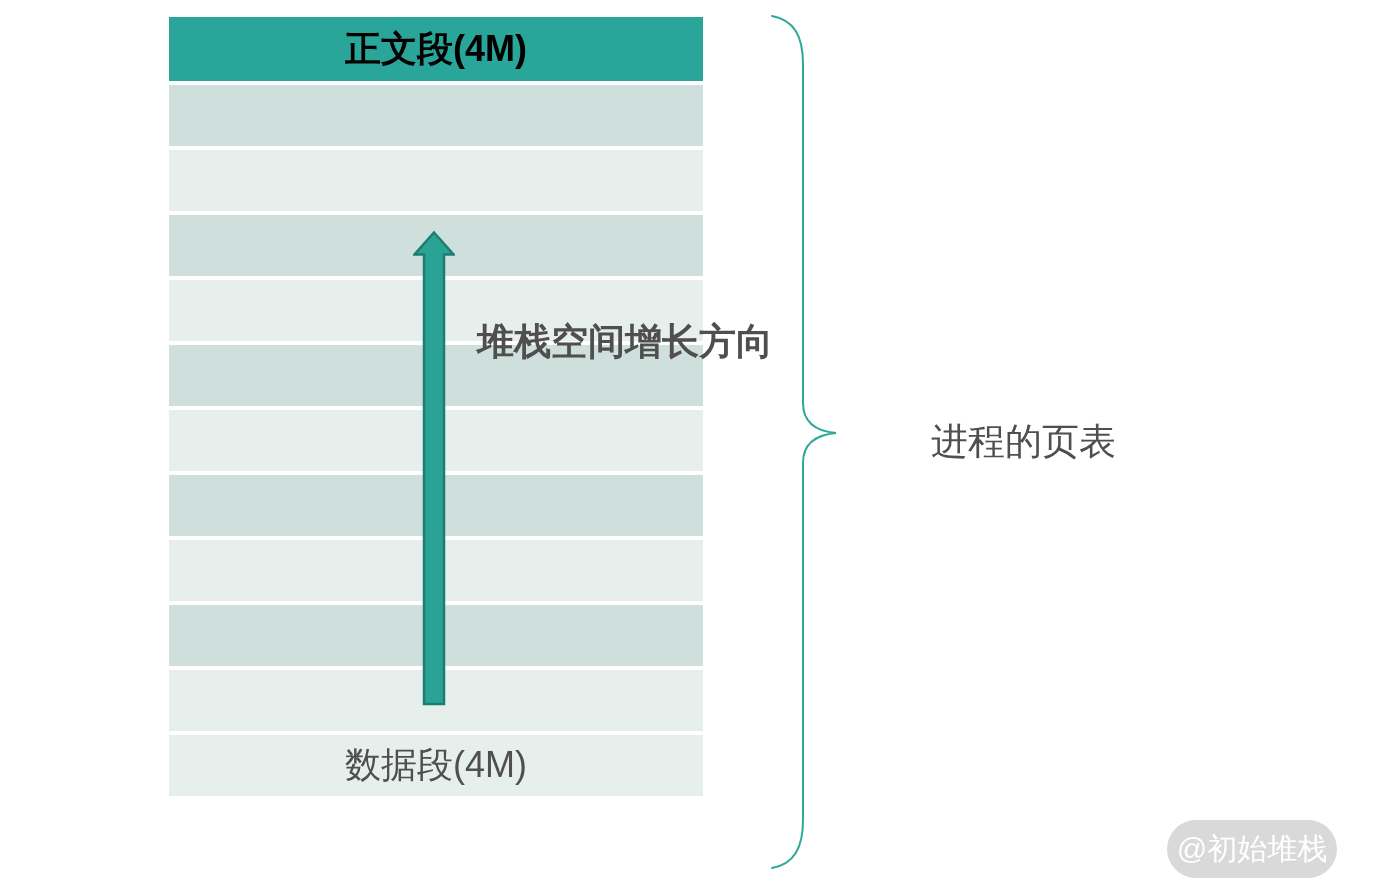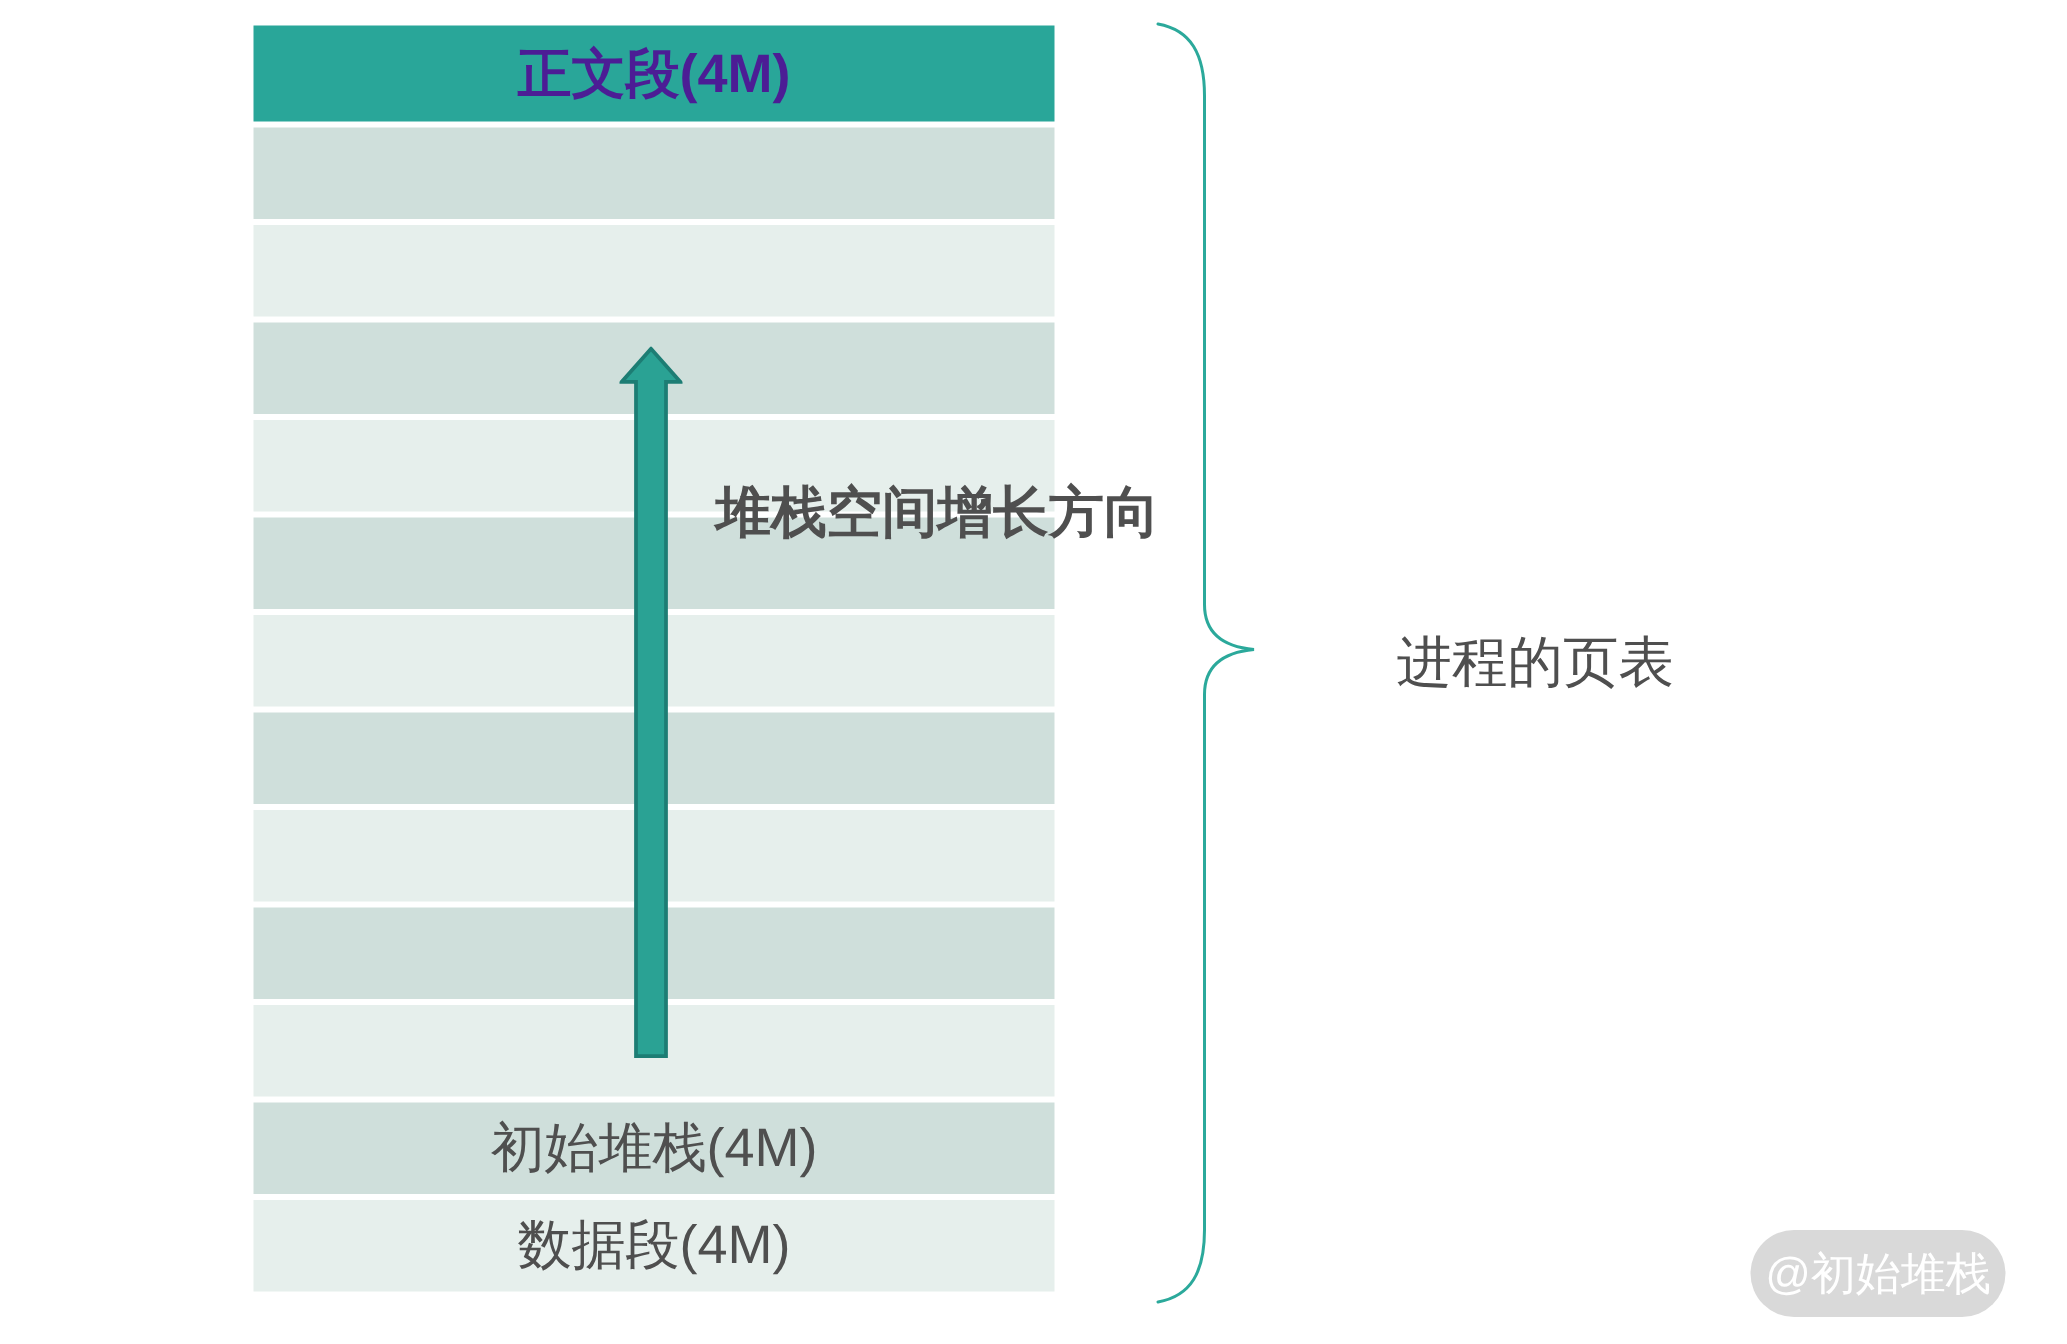--- a/index.html
+++ b/index.html
@@ -32,21 +32,21 @@
     display: flex;
     align-items: center;
     justify-content: center;
     font-size: 36px;
     font-weight: 500;
     color: var(--text-dark, #4f4f4f);
   }
   .row.header {
     height: 64px;
     background: var(--header-bg, #29a699);
-    color: #4c1d95;
+    color: #000000;
     font-weight: 700;
   }
   .row.dark  { background: var(--row-dark, #cfdfdb); }
   .row.light { background: var(--row-light, #e6efec); justify-content: center; }
 
   
   .arrow {
     position: absolute;
     left: 413px;
     top: 231px;
@@ -124,23 +124,20 @@
     <div class="row dark"></div>
     <div class="row light"></div>
     <div class="row dark"></div>
     <div class="row light"></div>
     <div class="row dark"></div>
     <div class="row light"></div>
     <div class="row dark"></div>
     <div class="row light"></div>
     <div class="row dark"></div>
     <div class="row light"></div>
-    <div class="row dark">
-      <span>初始堆栈(4M)</span>
-    </div>
     <div class="row light">
       <span>数据段(4M)</span>
     </div>
   </div>
 
   <svg class="arrow" viewBox="0 0 42 475" xmlns="http://www.w3.org/2000/svg">
     <polygon points="21,1.5 40.5,23.5 31,23.5 31,473 11,473 11,23.5 1.5,23.5"></polygon>
   </svg>
 
   <div class="growth-label">堆栈空间增长方向</div>

